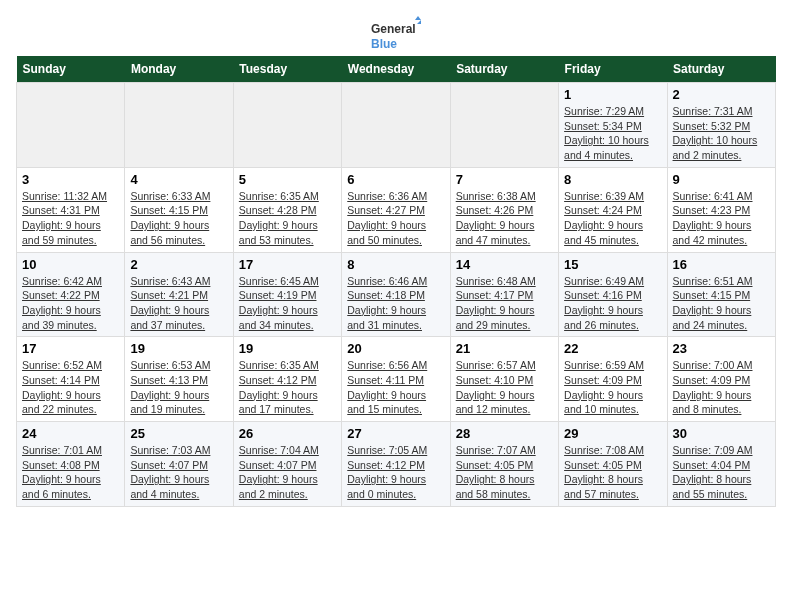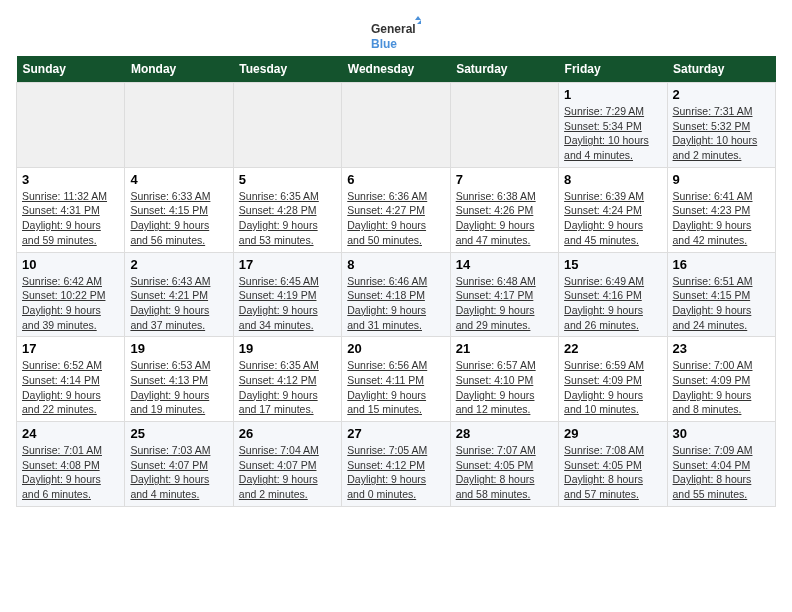--- a/index.html
+++ b/index.html
@@ -164,21 +164,21 @@
           <span class="day-num">9</span>
           <div class="day-info">Sunrise: 6:41 AM
 Sunset: 4:23 PM
 Daylight: 9 hours and 42 minutes.</div>
         </td>
       </tr>
       <tr>
         <td>
           <span class="day-num">10</span>
           <div class="day-info">Sunrise: 6:42 AM
-Sunset: 10:22 PM
+Sunset: 4:22 PM
 Daylight: 9 hours and 39 minutes.</div>
         </td>
         <td>
           <span class="day-num">2</span>
           <div class="day-info">Sunrise: 6:43 AM
 Sunset: 4:21 PM
 Daylight: 9 hours and 37 minutes.</div>
         </td>
         <td>
           <span class="day-num">17</span>

